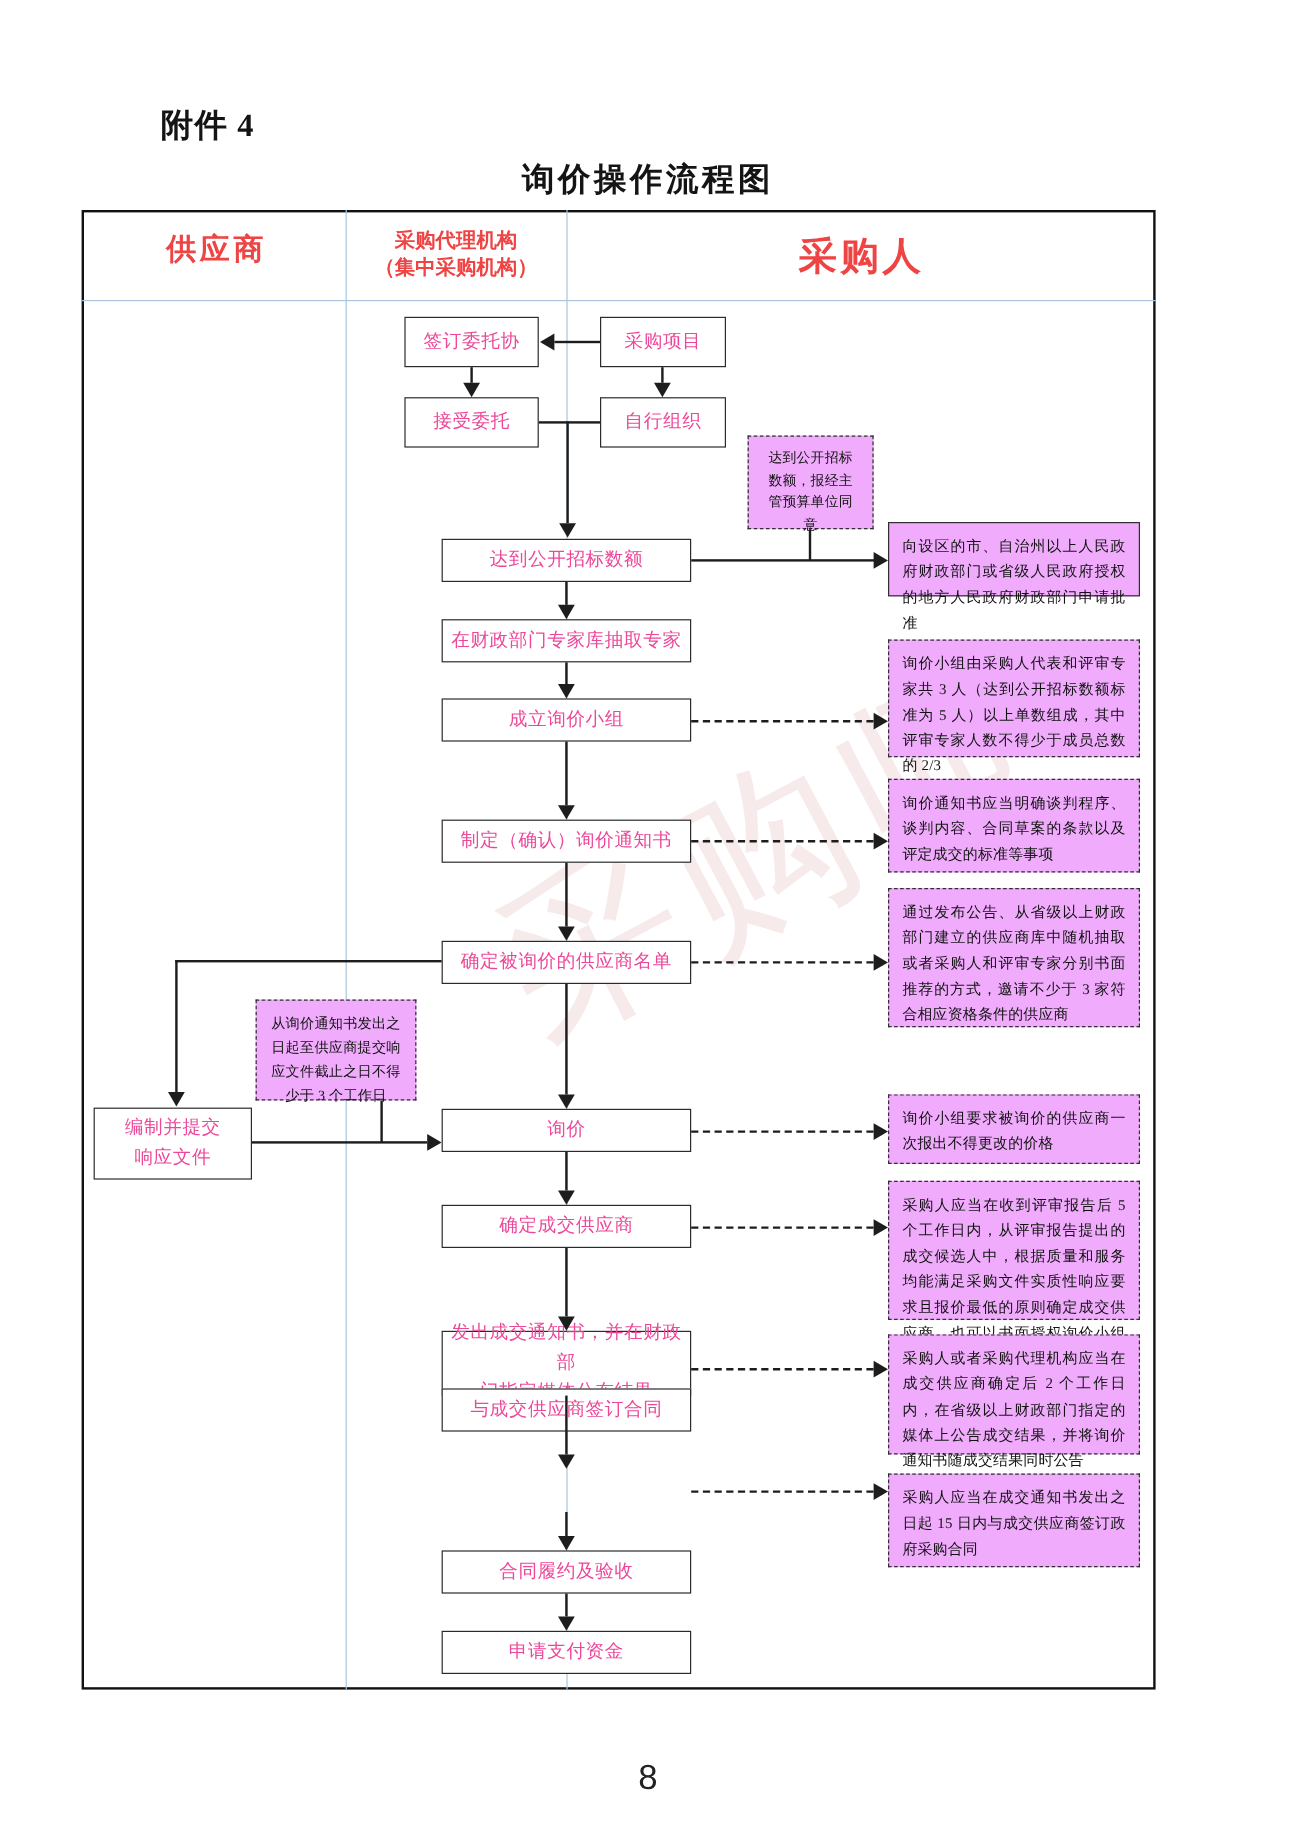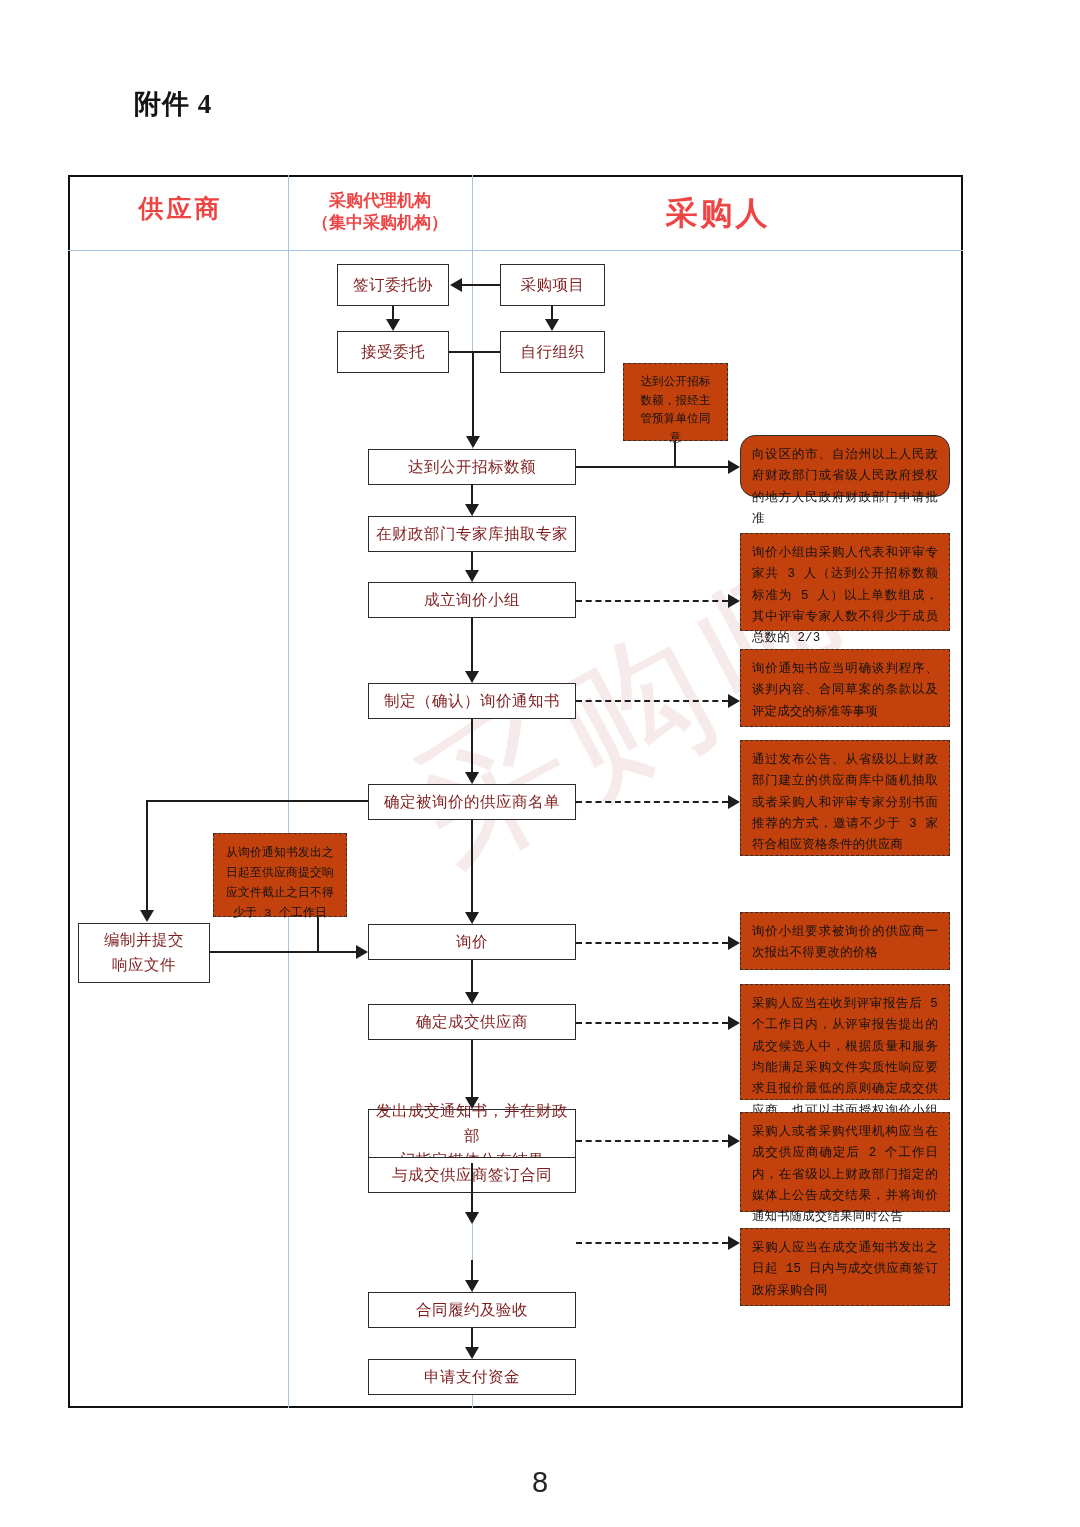--- a/index.html
+++ b/index.html
@@ -41,34 +41,34 @@
   }
   #lane-supplier{left:78px;top:192px;width:205px;font-size:25px;letter-spacing:3px;}
   #lane-agency{left:290px;top:190px;width:180px;font-size:17px;letter-spacing:0px;font-family:Liberation Serif, serif;}
   #lane-purchaser{left:476px;top:192px;width:484px;font-size:32px;letter-spacing:3px;}
 
   
   .node{
     position:absolute;box-sizing:border-box;
     border:1.6px solid #2b2b2b;background:#fff;
     display:flex;align-items:center;justify-content:center;
-    text-align:center;line-height:1.45;color:#7f1d1d;
+    text-align:center;line-height:1.45;color:#ec4899;
     font-size:15.5px;letter-spacing:0.5px;font-weight:500;
     font-family:"Liberation Serif","DejaVu Serif",serif;
   }
   .node.two-line{line-height:1.6;}
 
   
   .note{
-    position:absolute;box-sizing:border-box;background:#c2410c;
+    position:absolute;box-sizing:border-box;background:#f0abfc;
     border:1.6px dashed #2f2f2f;
     padding:9px 11px;
     font-size:12.4px;line-height:1.72;letter-spacing:0.2px;
     color:#121212;text-align:justify;
-    font-family:Liberation Mono, monospace;
+    font-family:Liberation Serif, serif;
   }
   .note.solid{border-style:solid;}
   .note.center{text-align:center;}
 
   
   .conn{position:absolute;background:#1d1d1d;}
   .conn.v{width:2px;}
   .conn.h{height:2px;}
   .conn.dash-h{
     height:0;border-top:2px dashed #1d1d1d;background:none;
@@ -88,20 +88,21 @@
   }
 </style>
 </head>
 <body>
 
 <div class="page">
 
   <div id="watermark">采购师</div>
 
   <div id="attachment-label">附件 4</div>
+  <div id="doc-title">询价操作流程图</div>
 
   <div id="frame"></div>
 
   <div class="vline" style="left:288px;height:1233px;"></div>
   <div class="vline" style="left:472px;height:1233px;"></div>
   <div class="hline-blue" style="left:68px;top:250px;width:895px;"></div>
 
   <div class="lane-head" id="lane-supplier">
     <div>供应商</div>
   </div>
@@ -133,21 +134,21 @@
   <div class="arrow down" style="left:466px;top:436px;"></div>
 
   <div class="note center" style="left:623px;top:363px;width:105px;height:78px;font-size:11.5px;line-height:1.62;">达到公开招标数额，报经主管预算单位同意</div>
 
   <div class="node" style="left:368px;top:449px;width:208px;height:36px;">达到公开招标数额</div>
 
   <div class="conn h" style="left:576px;top:466px;width:154px;"></div>
   <div class="conn v" style="left:674px;top:441px;height:26px;"></div>
   <div class="arrow right" style="left:728px;top:460px;"></div>
 
-  <div class="note solid" style="left:740px;top:435px;width:210px;height:62px;border-radius:15px;">向设区的市、自治州以上人民政府财政部门或省级人民政府授权的地方人民政府财政部门申请批准</div>
+  <div class="note solid" style="left:740px;top:435px;width:210px;height:62px;">向设区的市、自治州以上人民政府财政部门或省级人民政府授权的地方人民政府财政部门申请批准</div>
 
   <div class="node" style="left:368px;top:516px;width:208px;height:36px;">在财政部门专家库抽取专家</div>
   <div class="conn v" style="left:471px;top:485px;height:19px;"></div>
   <div class="arrow down" style="left:465px;top:504px;"></div>
 
   <div class="node" style="left:368px;top:582px;width:208px;height:36px;">成立询价小组</div>
   <div class="conn v" style="left:471px;top:552px;height:18px;"></div>
   <div class="arrow down" style="left:465px;top:570px;"></div>
 
   <div class="conn dash-h" style="left:576px;top:600px;width:152px;"></div>

